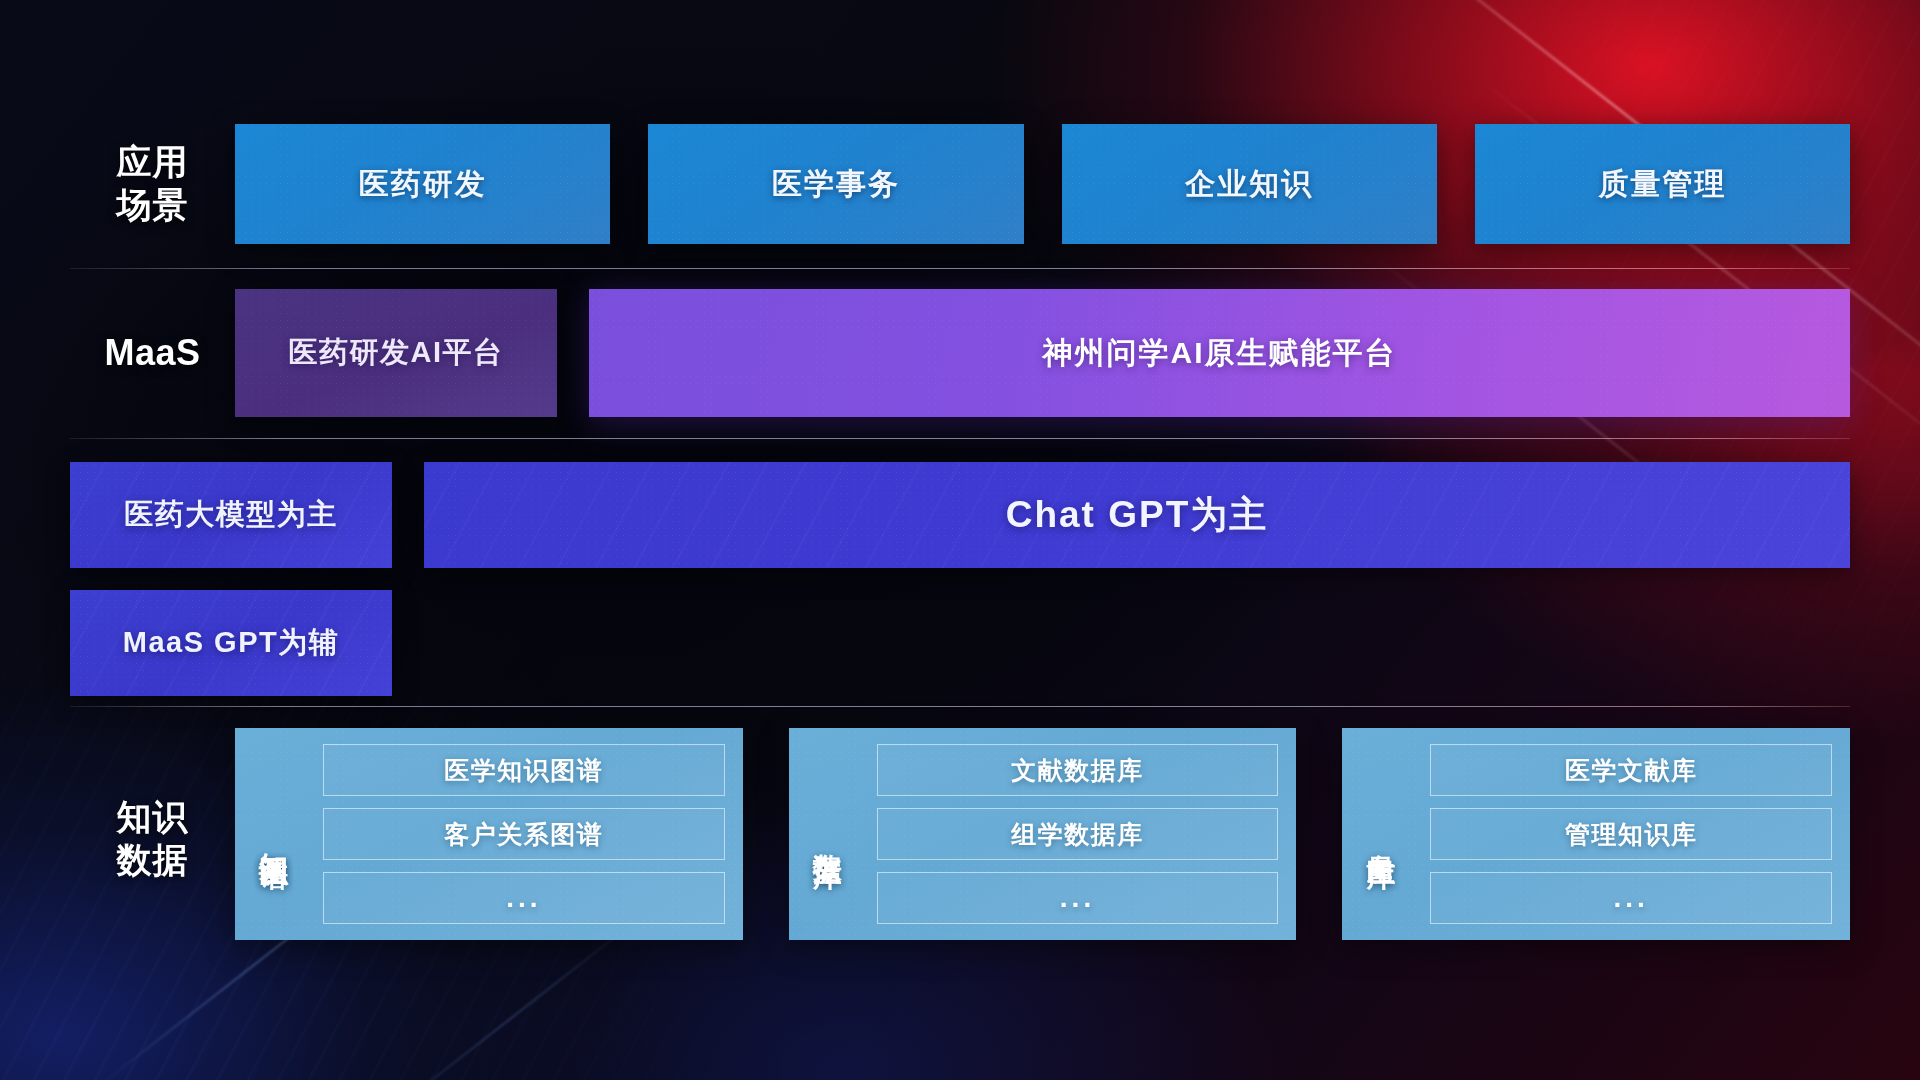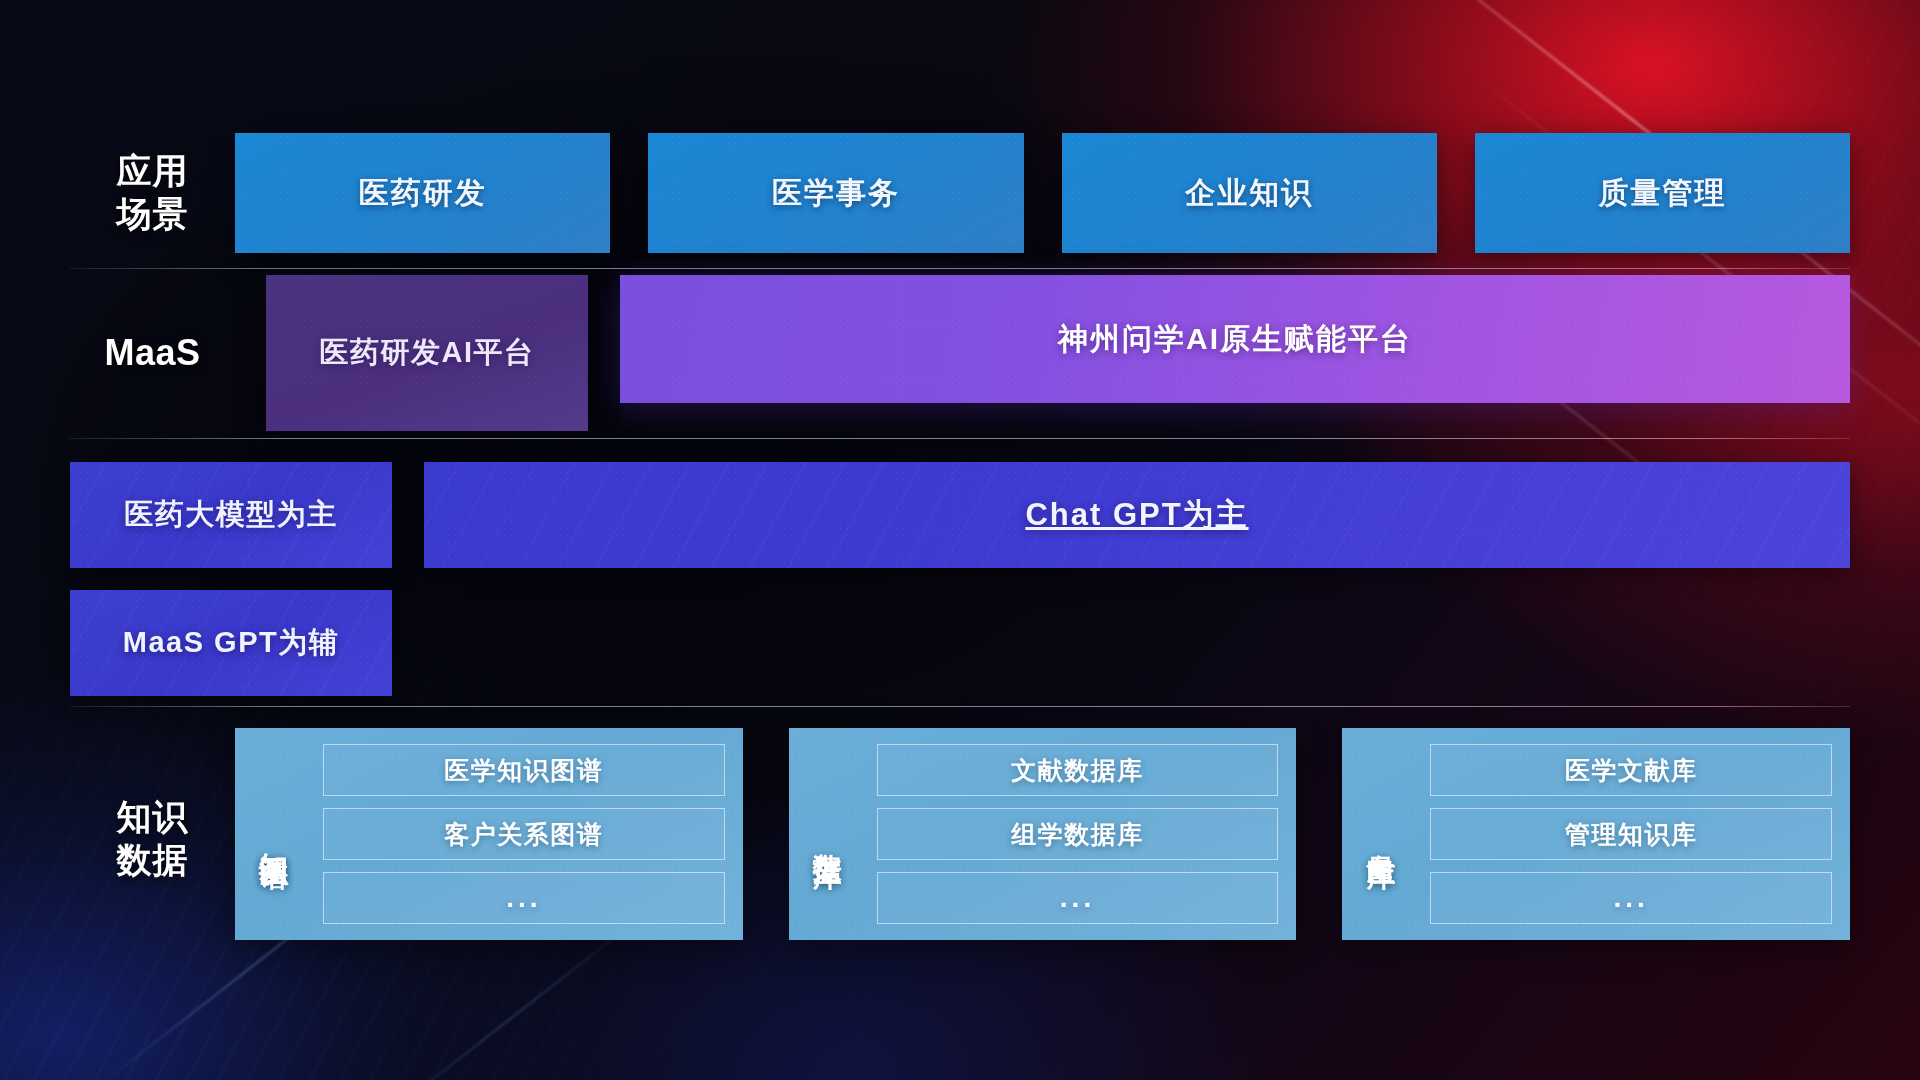--- a/index.html
+++ b/index.html
@@ -131,21 +131,21 @@
     height: 1px;
     background: linear-gradient(90deg,
       rgba(190,195,225,0.10) 0%,
       rgba(205,210,235,0.58) 12%,
       rgba(205,210,235,0.62) 70%,
       rgba(255,190,200,0.55) 92%,
       rgba(255,190,200,0.18) 100%);
   }
 
   
-  #row-apps { top: 128px; height: 130px; }
+  #row-apps { top: 119px; height: 130px; }
   .apps-strip {
     display: flex;
     gap: 38px;
   }
   .app-card {
     flex: 1 1 0;
     height: 120px;
     display: flex;
     align-items: center;
     justify-content: center;
@@ -162,25 +162,25 @@
     content: "";
     position: absolute; inset: 0;
     background-image: radial-gradient(rgba(255,255,255,0.16) 0.7px, transparent 0.8px);
     background-size: 7px 7px;
     opacity: 0.5;
     pointer-events: none;
   }
   .app-card span { position: relative; z-index: 2; text-shadow: 0 2px 6px rgba(0,20,45,0.5); }
 
   
-  #row-maas { top: 288px; height: 130px; gap: 31px; }
+  #row-maas { top: 288px; height: 130px; }
   .maas-strip { display: flex; gap: 32px; }
   .maas-left {
     flex: 0 0 322px;
-    height: 156px;
+    height: 128px;
     display: flex; align-items: center; justify-content: center;
     background: linear-gradient(160deg, #4a3380 0%, #4b2f7e 55%, #553a8c 100%);
     color: #eee8fb;
     font-size: 29px; font-weight: 700; letter-spacing: 1.5px;
     position: relative; overflow: hidden;
     box-shadow: 0 6px 26px rgba(0,0,0,0.45);
   }
   .maas-right {
     flex: 1 1 auto;
     height: 128px;
@@ -211,24 +211,23 @@
     background: linear-gradient(150deg, #3c3fd0 0%, #3a38cb 50%, #4442d6 100%);
     color: #f0f2ff; font-size: 29px; font-weight: 700; letter-spacing: 1.5px;
     position: relative; overflow: hidden;
     box-shadow: 0 6px 22px rgba(0,0,0,0.42);
   }
   .algo-right {
     flex: 1 1 auto;
     height: 106px;
     display: flex; align-items: center; justify-content: center;
     background: linear-gradient(120deg, #3b3ace 0%, #3f3ad2 40%, #4a44da 100%);
-    color: #f2f4ff; font-size: 31px; font-weight: 700; letter-spacing: 2px;
+    color: #f2f4ff; font-size: 37px; font-weight: 700; letter-spacing: 2px;
     position: relative; overflow: hidden;
     box-shadow: 0 6px 22px rgba(0,0,0,0.42);
-    text-decoration: underline;
   }
   .algo-left::after, .algo-right::after {
     content: "";
     position: absolute; inset: 0;
     background-image:
       repeating-linear-gradient(118deg, rgba(255,255,255,0) 0px, rgba(255,255,255,0) 30px, rgba(255,255,255,0.05) 31px, rgba(255,255,255,0) 34px),
       radial-gradient(rgba(255,255,255,0.13) 0.7px, transparent 0.8px);
     background-size: auto, 7px 7px;
     opacity: 0.6; pointer-events: none;
   }

